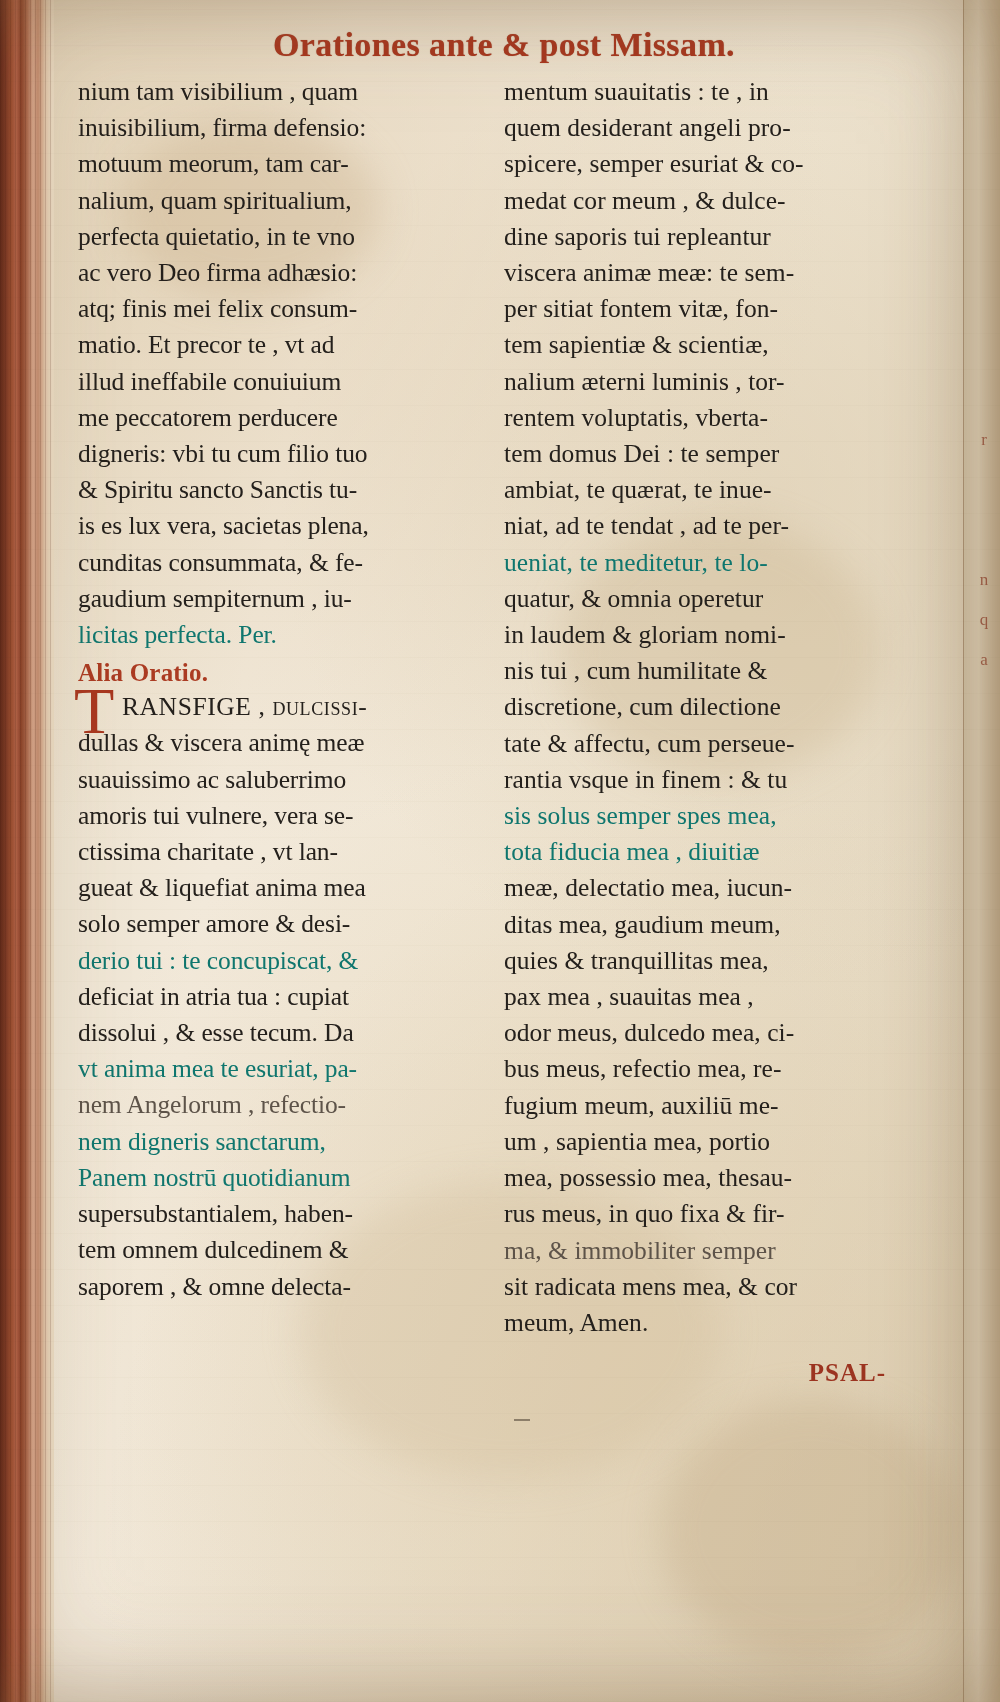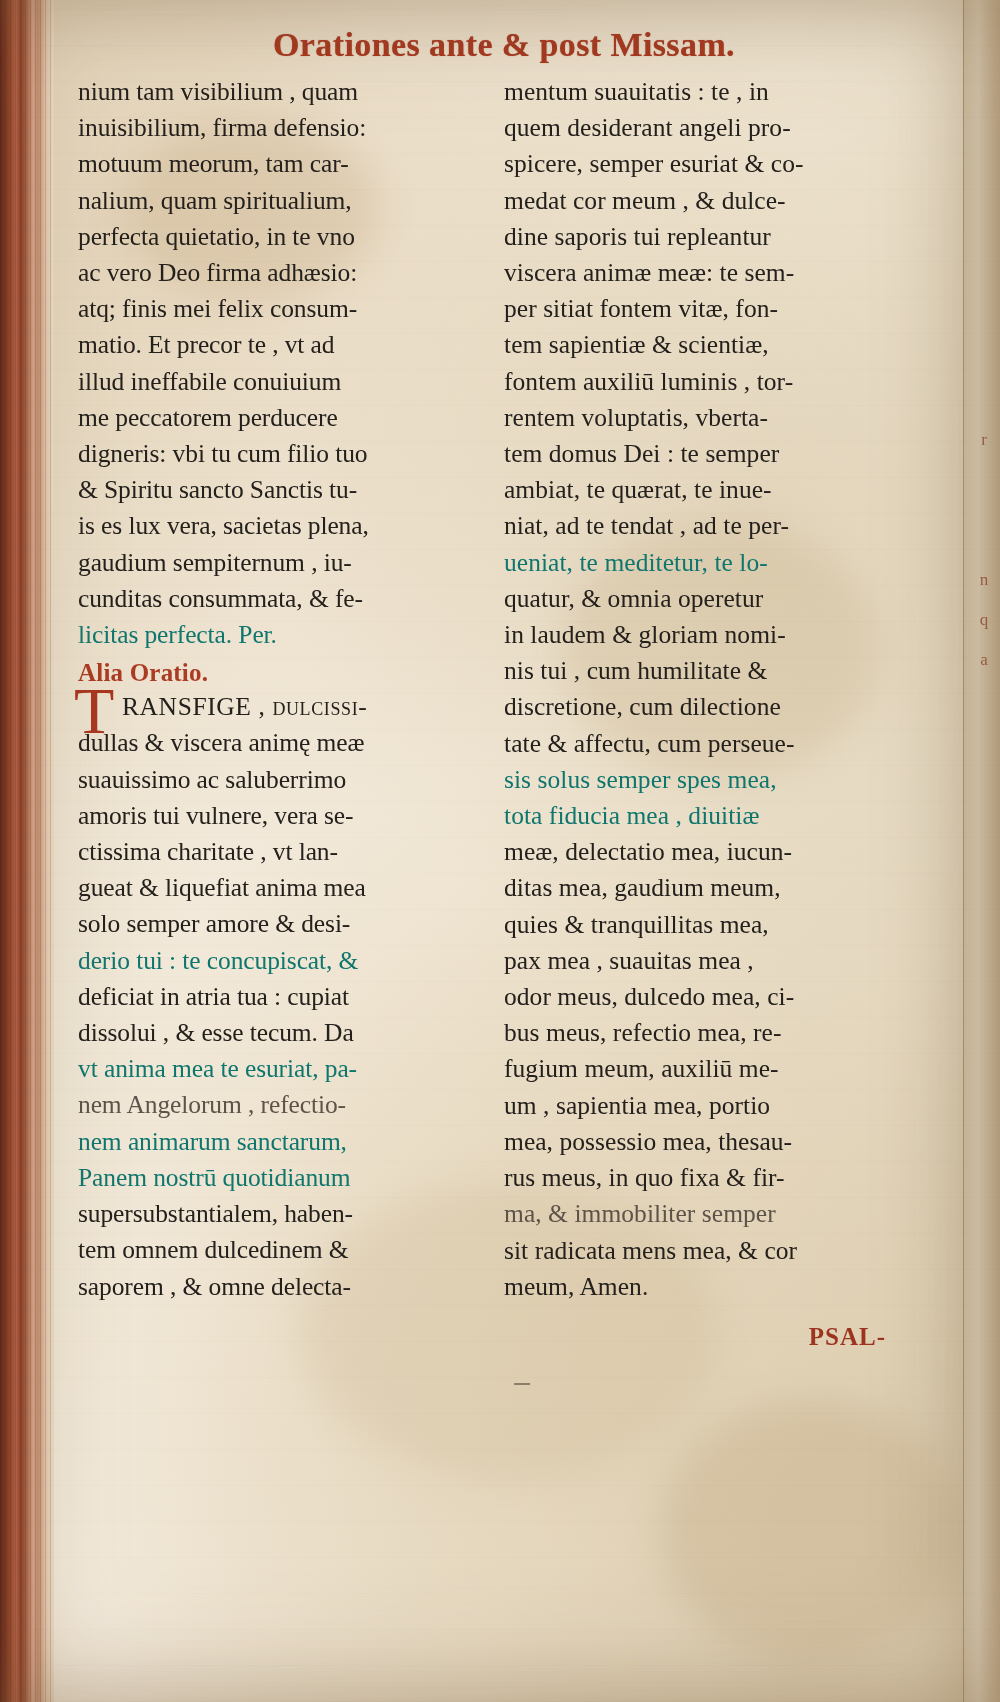--- a/index.html
+++ b/index.html
@@ -228,69 +228,70 @@
         <div class="line">nalium, quam spiritualium,</div>
         <div class="line">perfecta quietatio, in te vno</div>
         <div class="line">ac vero Deo firma adhæsio:</div>
         <div class="line">atq; finis mei felix consum-</div>
         <div class="line">matio. Et precor te , vt ad</div>
         <div class="line">illud ineffabile conuiuium</div>
         <div class="line">me peccatorem perducere</div>
         <div class="line">digneris: vbi tu cum filio tuo</div>
         <div class="line">&amp; Spiritu sancto Sanctis tu-</div>
         <div class="line">is es lux vera, sacietas plena,</div>
+        <div class="line">cunditas consummata, &amp; fe-</div>
         <div class="line">gaudium sempiternum , iu-</div>
-        <div class="line">cunditas consummata, &amp; fe-</div>
         <div class="line faded">licitas perfecta. Per.</div>
 
         <div class="subhead">Alia Oratio.</div>
 
         <div class="dropcap-row">
           <span class="dropcap">T</span>
           <div class="line with-cap smallcaps">RANSFIGE , dulcissi-</div>
         </div>
 
         <div class="line">dullas &amp; viscera animę meæ</div>
         <div class="line">suauissimo ac saluberrimo</div>
         <div class="line">amoris tui vulnere, vera se-</div>
         <div class="line">ctissima charitate , vt lan-</div>
         <div class="line">gueat &amp; liquefiat anima mea</div>
         <div class="line">solo semper amore &amp; desi-</div>
         <div class="line faded">derio tui : te concupiscat, &amp;</div>
         <div class="line">deficiat in atria tua : cupiat</div>
         <div class="line">dissolui , &amp; esse tecum. Da</div>
         <div class="line faded">vt anima mea te esuriat, pa-</div>
         <div class="line pale">nem Angelorum , refectio-</div>
-        <div class="line faded">nem animarum sanctarum,</div>
+        <div class="line faded">nem digneris sanctarum,</div>
         <div class="line faded">Panem nostrū quotidianum</div>
         <div class="line">supersubstantialem, haben-</div>
         <div class="line">tem omnem dulcedinem &amp;</div>
         <div class="line">saporem , &amp; omne delecta-</div>
       </div>
 
       <div class="col right">
         <div class="line">mentum suauitatis : te , in</div>
         <div class="line">quem desiderant angeli pro-</div>
         <div class="line">spicere, semper esuriat &amp; co-</div>
         <div class="line">medat cor meum , &amp; dulce-</div>
         <div class="line">dine saporis tui repleantur</div>
         <div class="line">viscera animæ meæ: te sem-</div>
         <div class="line">per sitiat fontem vitæ, fon-</div>
         <div class="line">tem sapientiæ &amp; scientiæ,</div>
-        <div class="line">fontem auxiliū luminis , tor-</div>
+        <div class="line">nalium æterni luminis , tor-</div>
         <div class="line">rentem voluptatis, vberta-</div>
         <div class="line">tem domus Dei : te semper</div>
         <div class="line">ambiat, te quærat, te inue-</div>
         <div class="line">niat, ad te tendat , ad te per-</div>
         <div class="line faded">ueniat, te meditetur, te lo-</div>
         <div class="line">quatur, &amp; omnia operetur</div>
         <div class="line">in laudem &amp; gloriam nomi-</div>
         <div class="line">nis tui , cum humilitate &amp;</div>
         <div class="line">discretione, cum dilectione</div>
         <div class="line">tate &amp; affectu, cum perseue-</div>
+        <div class="line">rantia vsque in finem : &amp; tu</div>
         <div class="line faded">sis solus semper spes mea,</div>
         <div class="line faded">tota fiducia mea , diuitiæ</div>
         <div class="line">meæ, delectatio mea, iucun-</div>
         <div class="line">ditas mea, gaudium meum,</div>
         <div class="line">quies &amp; tranquillitas mea,</div>
         <div class="line">pax mea , suauitas mea ,</div>
         <div class="line">odor meus, dulcedo mea, ci-</div>
         <div class="line">bus meus, refectio mea, re-</div>
         <div class="line">fugium meum, auxiliū me-</div>
         <div class="line">um , sapientia mea, portio</div>

